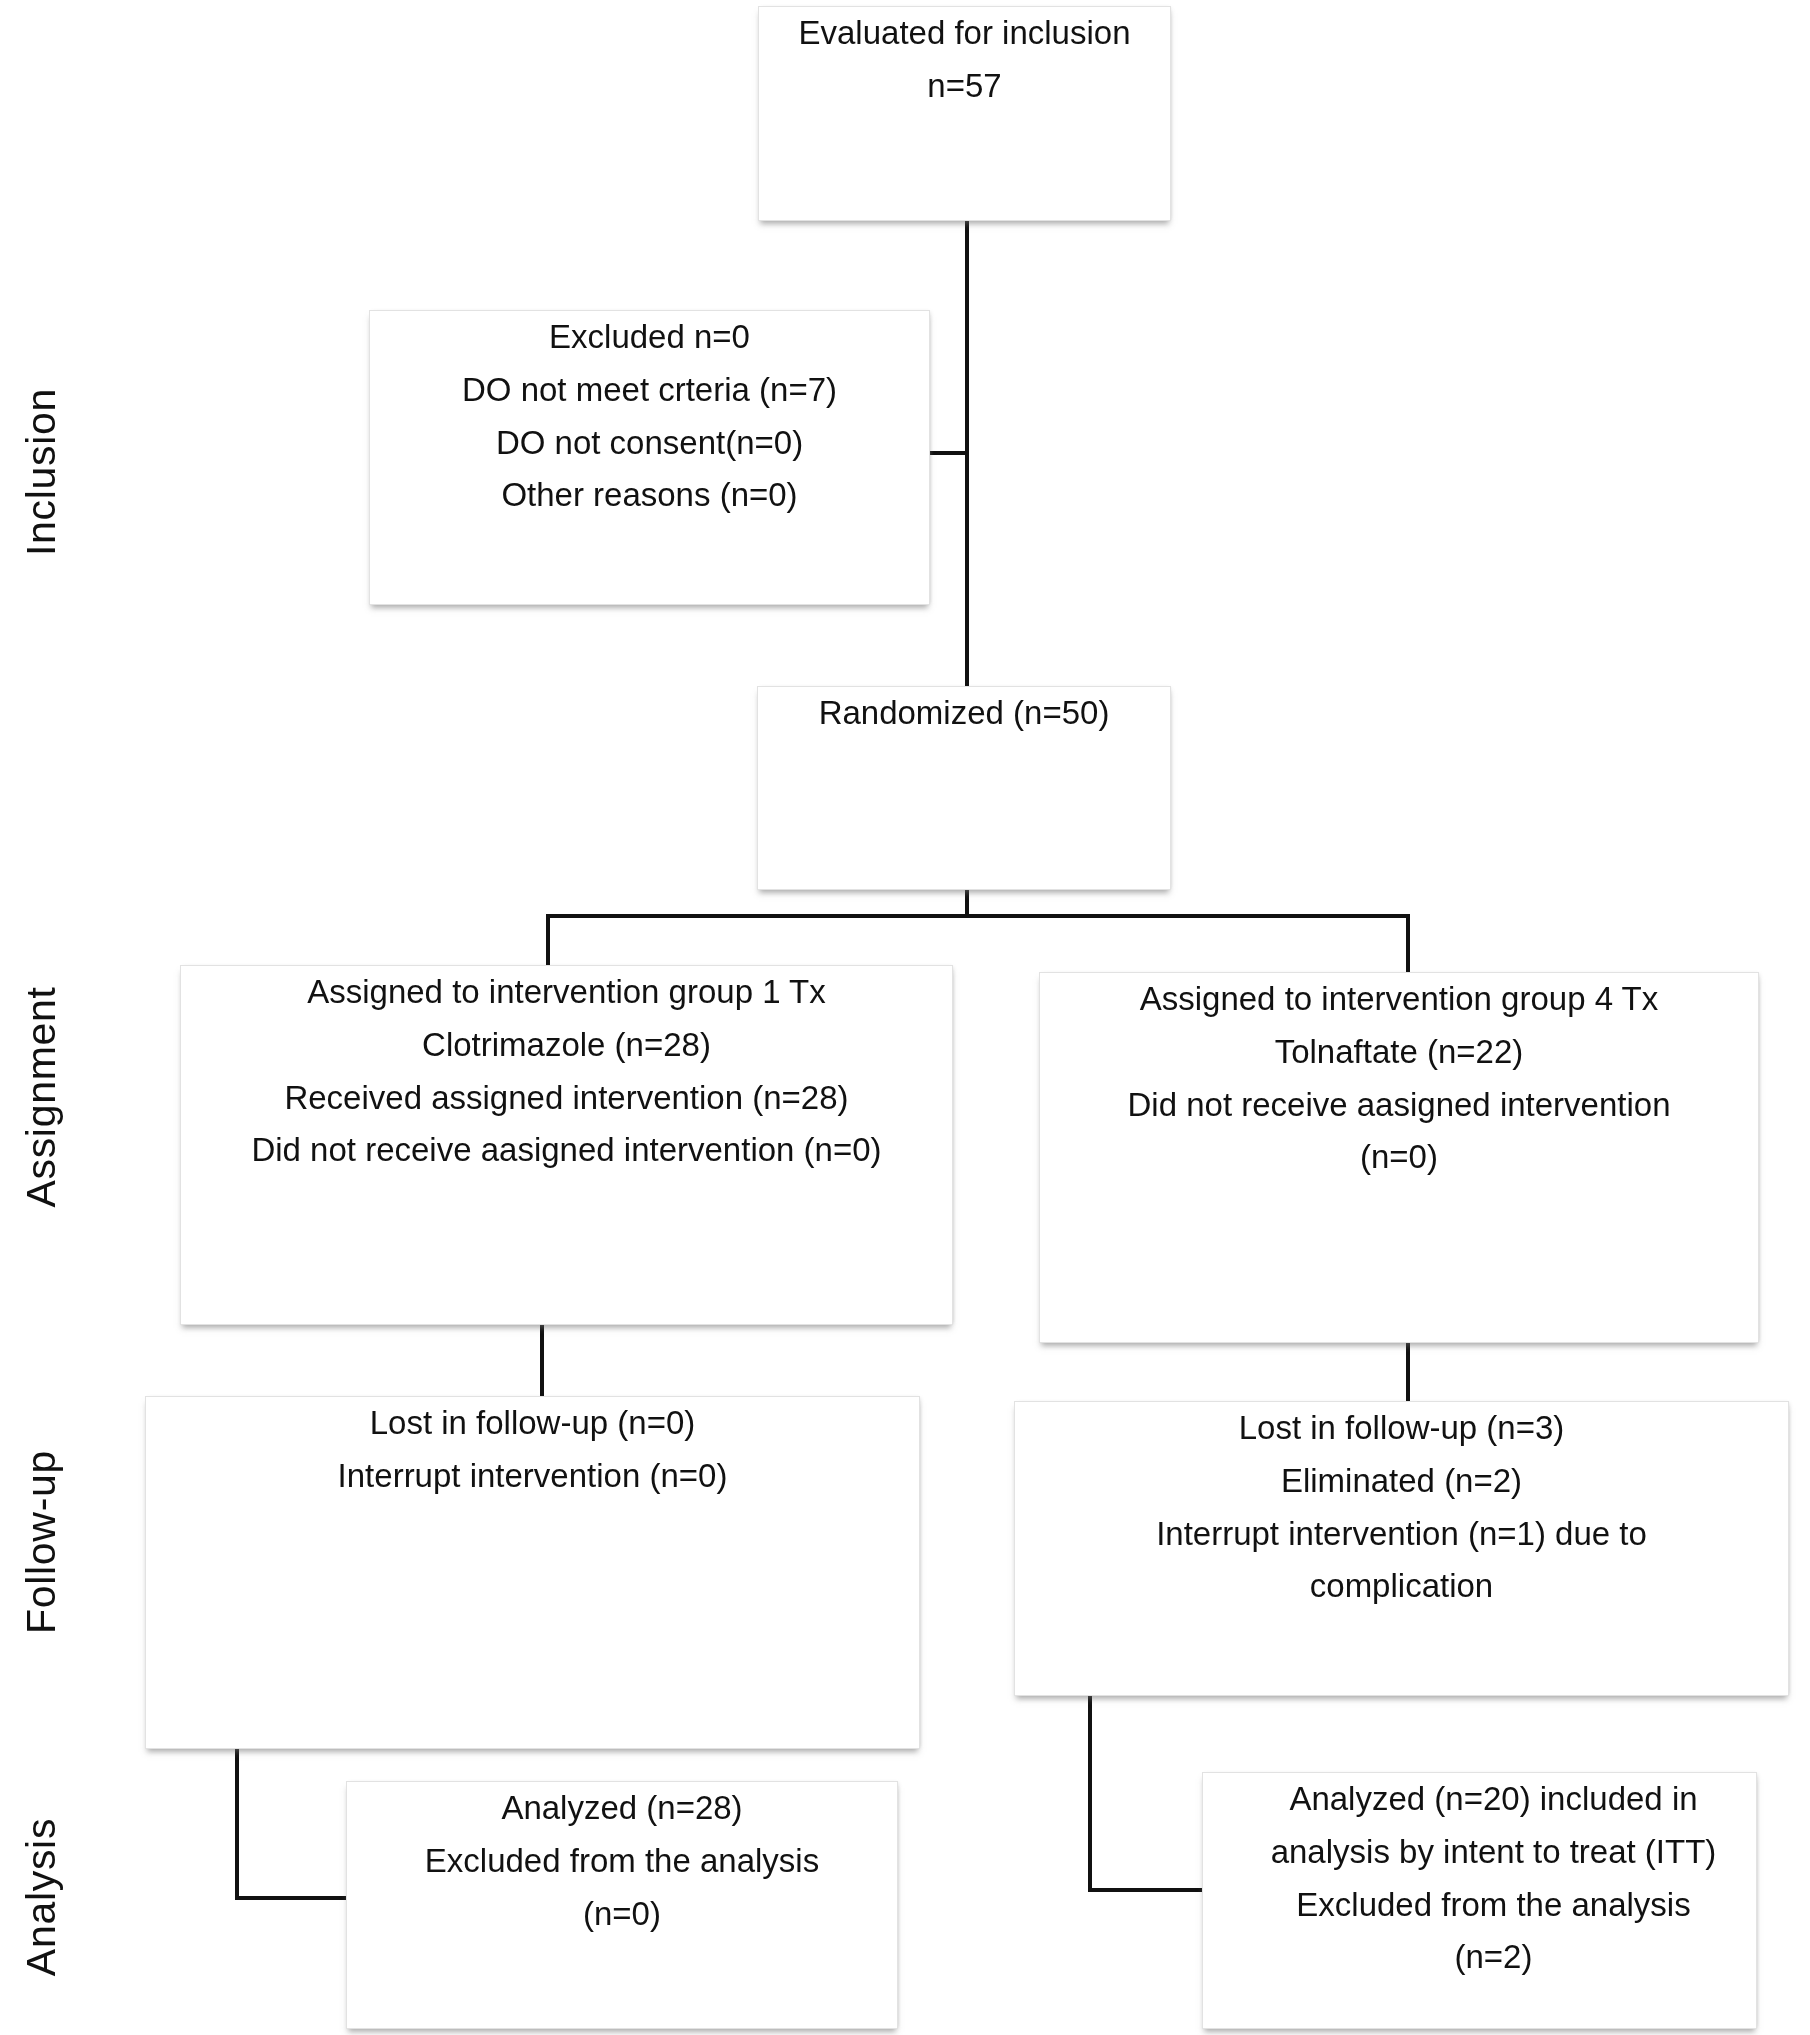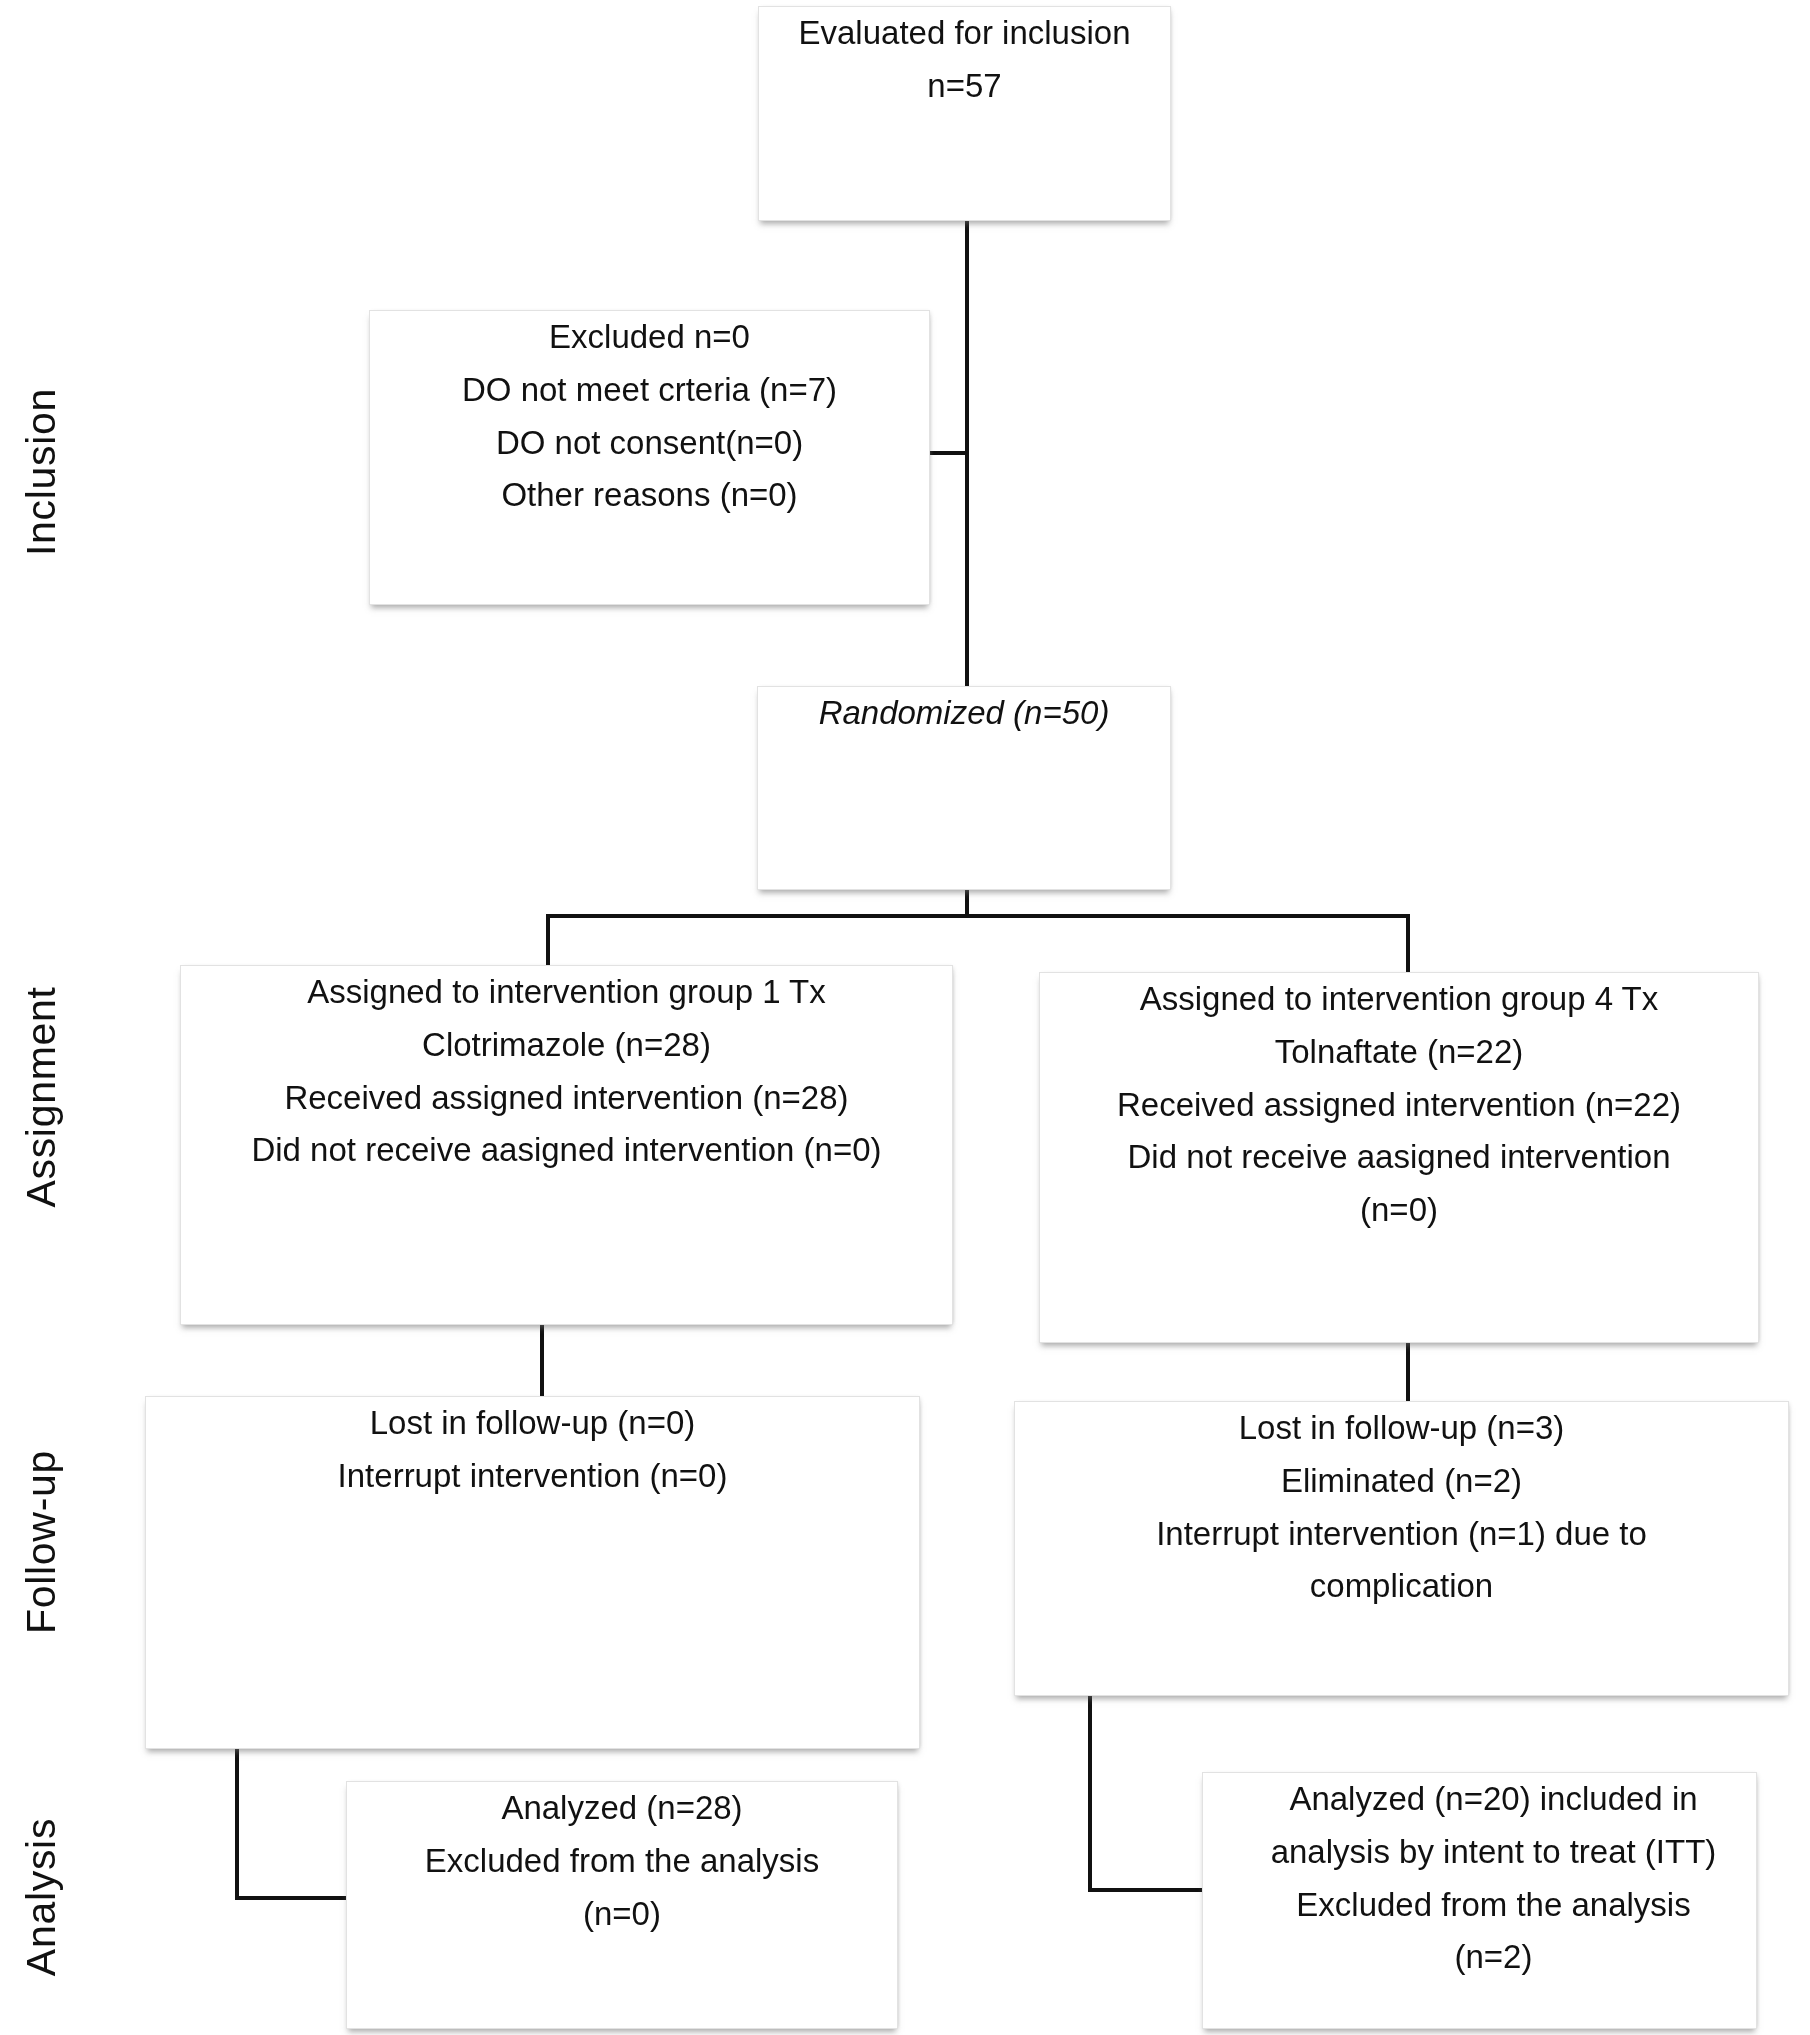--- a/index.html
+++ b/index.html
@@ -79,40 +79,39 @@
 
   <div class="box" style="left:369px; top:310px; width:561px; height:295px;">
     <div class="txt">
       <span class="ln">Excluded n=0</span>
       <span class="ln">DO not meet crteria (n=7)</span>
       <span class="ln">DO not consent(n=0)</span>
       <span class="ln">Other reasons (n=0)</span>
     </div>
   </div>
 
-  <div class="box" style="left:757px; top:686px; width:414px; height:204px;font-style:italic;">
+  <div class="box" style="left:757px; top:686px; width:414px; height:204px;">
     <div class="txt">
       <span class="ln">Randomized (n=50)</span>
     </div>
   </div>
 
   <div class="box" style="left:156px; top:965px; width:773px; height:360px;margin-left:24px;">
     <div class="txt">
       <span class="ln">Assigned to intervention group 1 Tx</span>
       <span class="ln">Clotrimazole (n=28)</span>
       <span class="ln">Received assigned intervention (n=28)</span>
       <span class="ln">Did not receive aasigned intervention (n=0)</span>
     </div>
   </div>
 
   <div class="box" style="left:1039px; top:972px; width:720px; height:371px;">
     <div class="txt">
       <span class="ln">Assigned to intervention group 4 Tx</span>
       <span class="ln">Tolnaftate (n=22)</span>
-      <span class="ln">Received assigned intervention (n=22)</span>
       <span class="ln">Did not receive aasigned intervention</span>
       <span class="ln">(n=0)</span>
     </div>
   </div>
 
   <div class="box" style="left:145px; top:1396px; width:775px; height:353px;">
     <div class="txt">
       <span class="ln">Lost in follow-up (n=0)</span>
       <span class="ln">Interrupt intervention (n=0)</span>
     </div>

